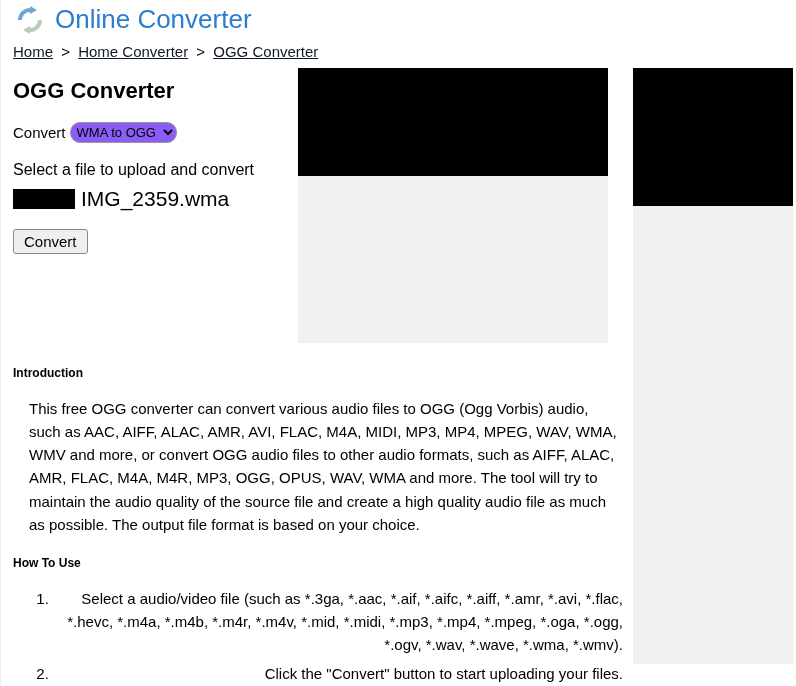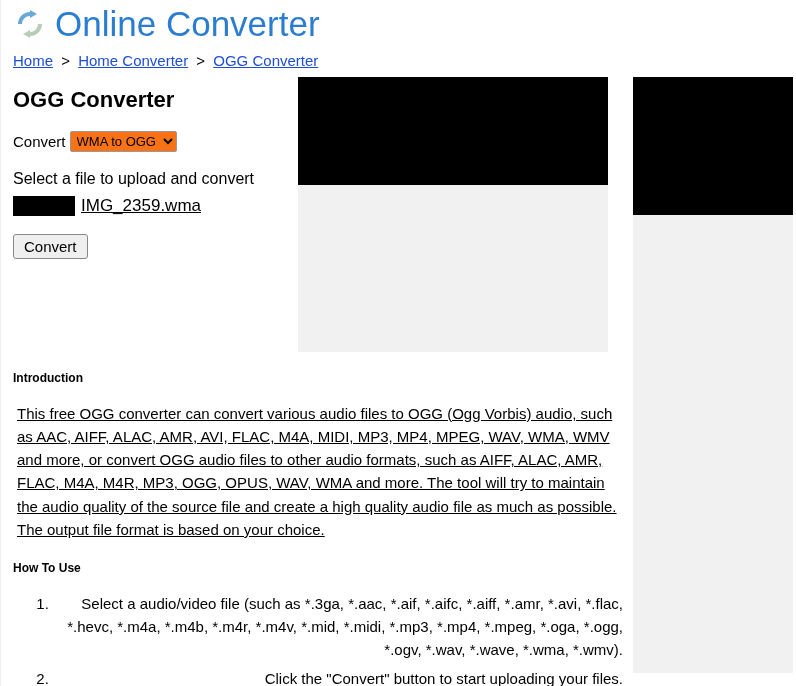--- a/index.html
+++ b/index.html
@@ -17,30 +17,30 @@
     border-left: 1px solid #eee;
   }
   .header {
     display: flex;
     align-items: center;
     gap: 8px;
     padding: 4px 0 6px 0;
   }
   .logo-icon svg { display: block; }
   .site-title {
-    font-size: 35px;
+    font-size: 26px;
     color: #2a7dd1;
     font-weight: 400;
   }
   .breadcrumb {
     font-size: 15px;
     margin: 2px 0 10px 0;
   }
   .breadcrumb a {
-    color: #1d4ed8;
+    color: #0f172a;
     text-decoration: underline;
   }
   .sep { margin: 0 4px; }
   .main {
     position: relative;
   }
   .ad-block-main {
     position: absolute;
     top: -10px;
     left: 285px;
@@ -73,66 +73,64 @@
   }
   .form-row {
     margin: 6px 0;
     display: flex;
     align-items: center;
     gap: 4px;
   }
   select {
     font-size: 13px;
     padding: 1px 2px;
-    background: #f97316;
+    background: #8b5cf6;
     border: 1px solid #999;
-    border-radius: 2px;
+    border-radius: 10px;
   }
   .instruct {
     margin: 18px 0 8px 0;
     font-size: 16px;
   }
   .file-row {
     display: flex;
     align-items: center;
     gap: 6px;
     margin-bottom: 18px;
   }
   .file-btn {
     width: 62px;
     height: 20px;
     background: #000;
     border: 1px solid #000;
     display: inline-block;
   }
   .filename {
-    font-size: 17px;
-    text-decoration: underline;
+    font-size: 21px;
   }
   button.convert {
     font-size: 15px;
     padding: 3px 10px;
     background: #efefef;
     border: 1px solid #888;
     border-radius: 3px;
     cursor: pointer;
   }
   .content {
     width: 610px;
     margin-top: 110px;
     line-height: 1.55;
   }
   .content h2 {
     font-size: 12px;
     font-weight: bold;
     margin: 18px 0 14px 0;
   }
   .content p {
-    margin: 0 0 14px 4px;
-    text-decoration: underline;
+    margin: 0 0 14px 16px;
   }
   .content ol {
     padding-left: 40px;
     margin: 0;
   }
   .content ol li {
     margin-bottom: 6px;
     text-align: right;
   }
 </style>

